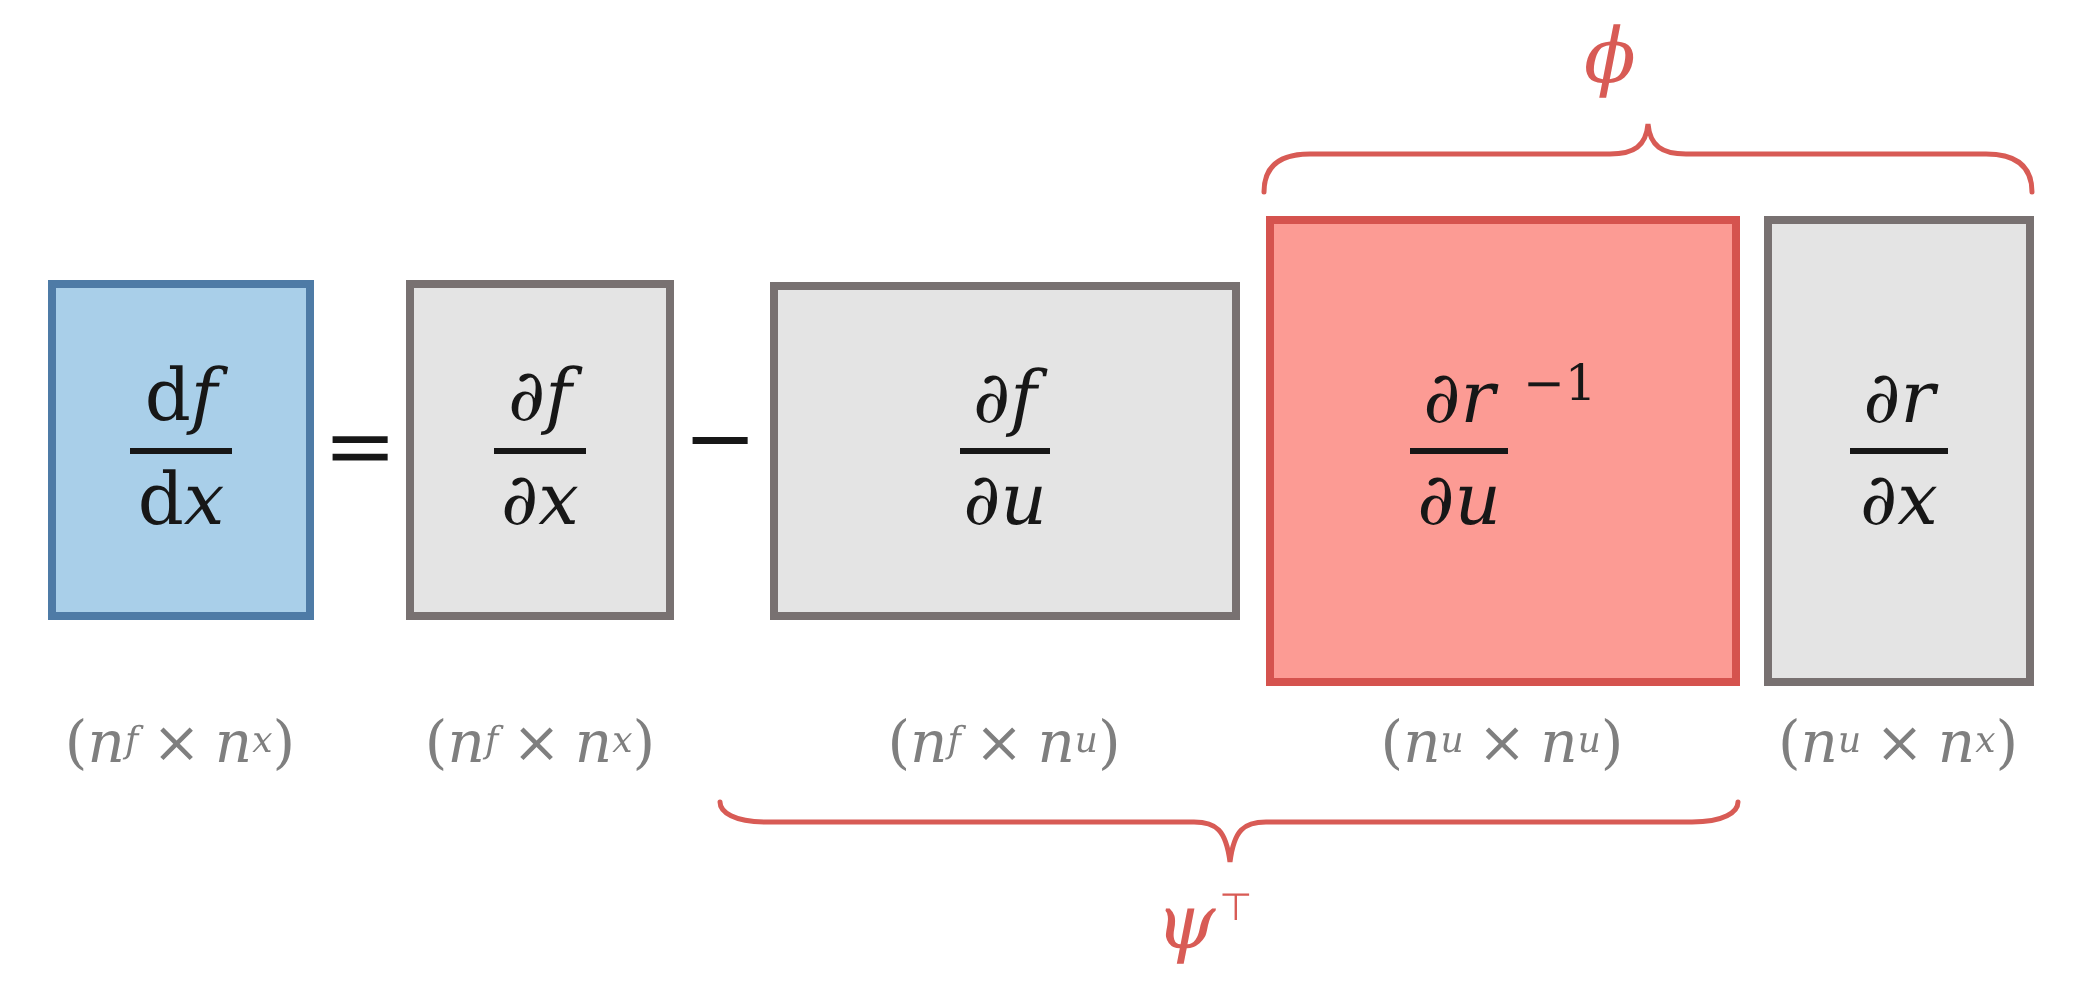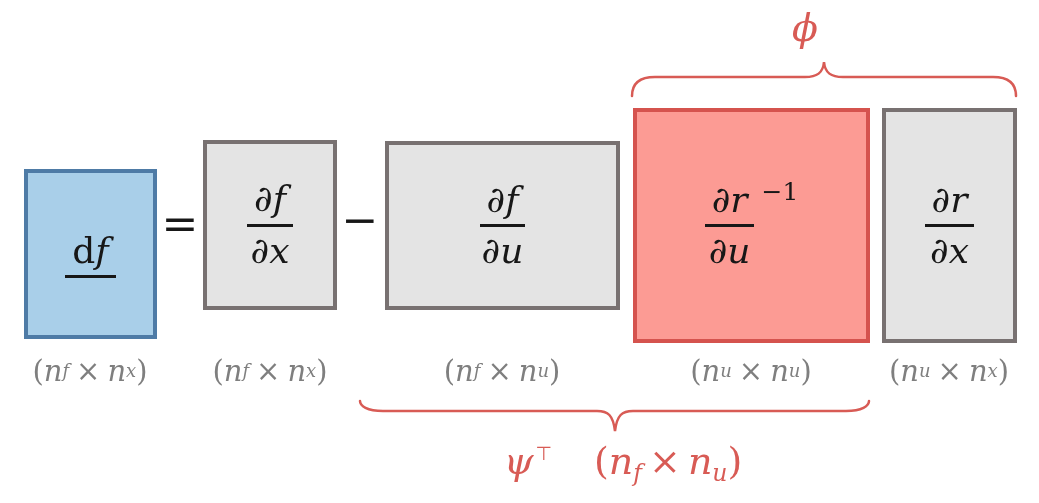--- a/index.html
+++ b/index.html
@@ -23,21 +23,21 @@
     overflow: hidden;
   }
   .box {
     position: absolute;
     box-sizing: border-box;
     display: flex;
     align-items: center;
     justify-content: center;
     color: var(--math-black);
   }
-  .box-blue { background: var(--blue-fill); border: 4px solid var(--blue-border); margin-top: 29px; }
+  .box-blue { background: var(--blue-fill); border: 4px solid var(--blue-border); }
   .box-gray { background: var(--gray-fill); border: 4px solid var(--gray-border); }
   .box-red  { background: var(--red-fill);  border: 4px solid var(--red-border); }
 
   .frac { display: inline-block; text-align: center; font-size: 36px; font-style: italic; line-height: 1.18; }
   .frac .num { display: block; border-bottom: 3px solid var(--math-black); padding: 0 7px 3px 7px; }
   .frac .den { display: block; padding-top: 3px; }
   .rm { font-style: normal; }
   .it { font-style: italic; }
 
   .sup-inv {
@@ -94,20 +94,21 @@
     <span class="symbol">ϕ</span>
   </div>
 
   <svg class="brace" style="left:629px; top:58px;" width="390" height="42" viewBox="0 0 390 42">
     <path d="M3,38 C3,26 10,19 26,19 L176,19 C188,19 194,15 195,4 C196,15 202,19 214,19 L364,19 C380,19 387,26 387,38"></path>
   </svg>
 
   <div class="box box-blue" style="left:24px; top:140px; width:133px; height:170px;">
     <span class="frac">
       <span class="num"><span class="rm">d</span><span class="it">f</span></span>
+      <span class="den"><span class="rm">d</span><span class="it">x</span></span>
     </span>
   </div>
 
   <div class="op" style="left:156px; top:189px; width:48px; height:68px;">=</div>
 
   <div class="box box-gray" style="left:203px; top:140px; width:134px; height:170px;">
     <span class="frac">
       <span class="num"><span>∂</span><span class="it">f</span></span>
       <span class="den"><span>∂</span><span class="it">x</span></span>
     </span>
@@ -186,16 +187,15 @@
       <sub>x</sub>
       <span class="rm">)</span>
     </div>
 
   <svg class="brace" style="left:357px; top:399px;" width="515" height="36" viewBox="0 0 515 36">
     <path d="M3,2 C3,7 10,12 26,12 L240,12 C251,12 256,16 258,32 C260,16 265,12 276,12 L489,12 C505,12 512,7 512,2"></path>
   </svg>
 
   <div class="ann" style="left:437px; top:430px; width:372px; height:62px;">
     <span class="symbol"><span>ψ</span><span class="t-sup">⊤</span></span>
-    <span><span class="rm">(</span><span class="it">n</span><sub>f</sub><span class="rm times">×</span><span class="it">n</span><sub>u</sub><span class="rm">)</span></span>
   </div>
 
 </div>
 
 </body></html>

